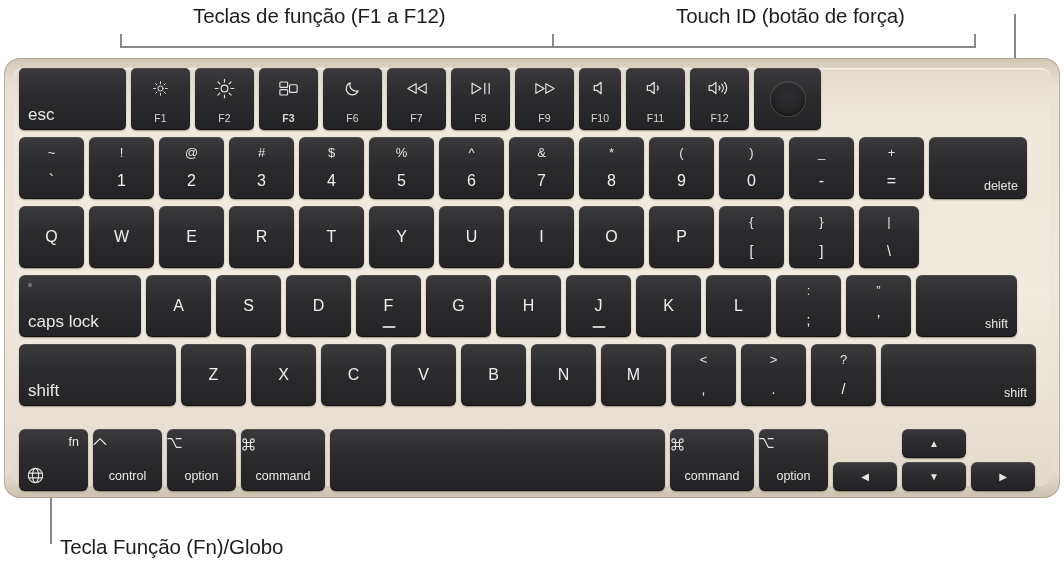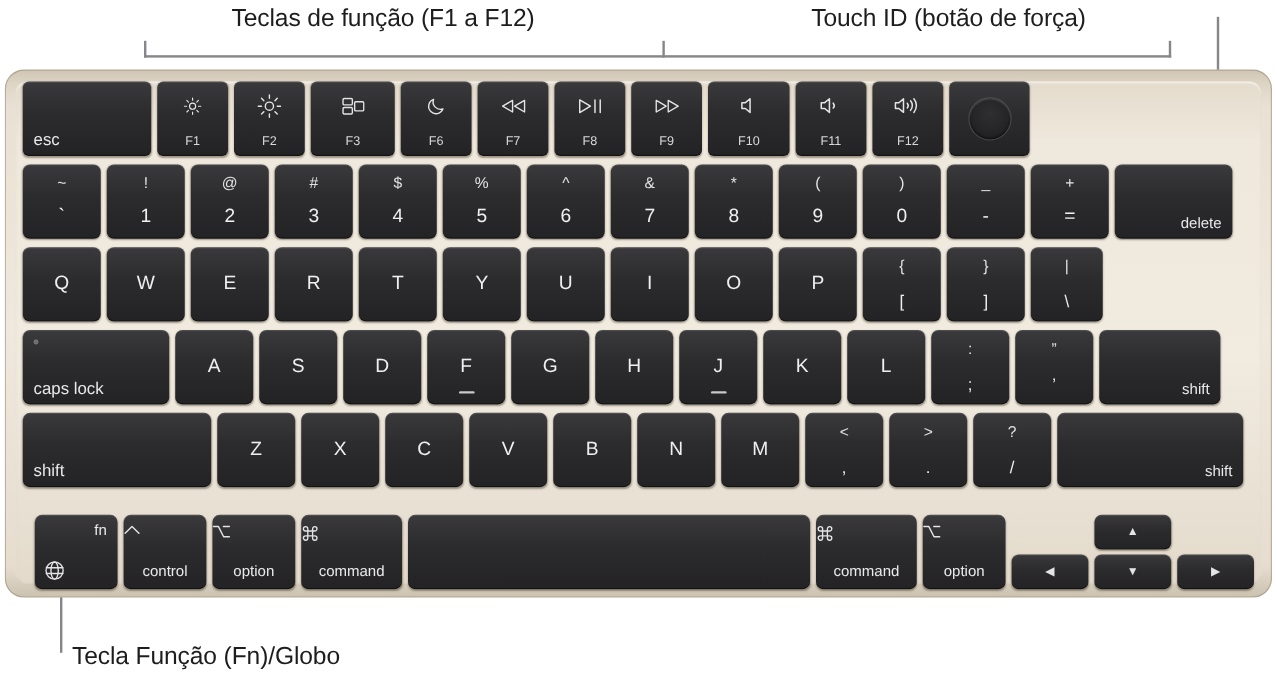--- a/index.html
+++ b/index.html
@@ -70,21 +70,21 @@
     background:linear-gradient(180deg,#3a3a3c 0%,#2c2c2e 42%,#232325 100%);
     box-shadow:
       0 1px 1.5px rgba(90,80,62,.55),
       inset 0 1px 0 rgba(255,255,255,.10),
       inset 0 -1px 0 rgba(0,0,0,.45);
     color:#e8e8ea;
     flex:0 0 auto;
     overflow:hidden;
   }
   .key.fnrow{ border-radius:5px; }
-  .bl{ position:absolute; left:9px; bottom:7px; font-size:14px; line-height:1; }
+  .bl{ position:absolute; left:9px; bottom:7px; font-size:17px; line-height:1; }
   .br{ position:absolute; right:9px; bottom:7px; font-size:12.5px; line-height:1; }
   .tr{ position:absolute; right:9px; top:7px; font-size:12.5px; line-height:1; }
 
   
   .fn-ico{
     position:absolute;left:0;right:0;top:10px;
     display:flex;align-items:center;justify-content:center;
     height:20px;
   }
   .fn-lbl{
@@ -193,21 +193,21 @@
           <div class="fn-ico">
             <svg width="21" height="21" viewBox="0 0 24 24">
               <circle class="gl" cx="12" cy="12" r="3.9"></circle>
               <g class="gl">
                 <path d="M12 1.4v3.1M12 19.5v3.1M1.4 12h3.1M19.5 12h3.1M4.5 4.5l2.2 2.2M17.3 17.3l2.2 2.2M19.5 4.5l-2.2 2.2M6.7 17.3l-2.2 2.2"></path>
               </g>
             </svg>
           </div>
           <span class="fn-lbl">F2</span>
         </div>
-        <div class="key fnrow" style="width: 70px;">
+        <div class="key fnrow" style="width: 59px; font-weight: bold;">
           <div class="fn-ico">
             <svg width="19" height="15" viewBox="0 0 22 17">
               <rect class="gl" x="1" y="1" width="9" height="6.2" rx="1.1"></rect>
               <rect class="gl" x="1" y="9.8" width="9" height="6.2" rx="1.1"></rect>
               <rect class="gl" x="12.2" y="4.2" width="8.8" height="8.8" rx="1.1"></rect>
             </svg>
           </div>
           <span class="fn-lbl">F3</span>
         </div>
         <div class="key fnrow" style="width: 59px;">
@@ -238,21 +238,21 @@
         </div>
         <div class="key fnrow" style="width: 59px;">
           <div class="fn-ico">
             <svg width="22" height="13" viewBox="0 0 26 14">
               <path class="gl" d="M2.2 1.3 12 7l-9.8 5.7V1.3Z"></path>
               <path class="gl" d="M14 1.3 23.8 7 14 12.7V1.3Z"></path>
             </svg>
           </div>
           <span class="fn-lbl">F9</span>
         </div>
-        <div class="key fnrow" style="width: 68px;">
+        <div class="key fnrow" style="width: 42px;">
           <div class="fn-ico">
             <svg width="15" height="14" viewBox="0 0 16 15">
               <path class="gl" d="M8.6 1.4 4.4 4.9H1.3v5.2h3.1l4.2 3.5V1.4Z"></path>
             </svg>
           </div>
           <span class="fn-lbl">F10</span>
         </div>
         <div class="key fnrow" style="width: 59px;">
           <div class="fn-ico">
             <svg width="19" height="14" viewBox="0 0 20 15">
@@ -463,21 +463,21 @@
         </div>
         <div class="key" style="width: 65px;">
           <span class="dual-top">?</span>
           <span class="dual-bot sm">/</span>
         </div>
         <div class="key" style="width: 155px;">
           <span class="br">shift</span>
         </div>
       </div>
 
-  <div class="row" id="row-mod" style="top:345px;height:62px;padding:16px 6px;gap:5px;justify-content:flex-end;">
+  <div class="row" id="row-mod" style="top:345px;height:62px;padding:16px 6px;gap:5px;">
         <div class="key" style="width: 69px;">
           <span class="tr">fn</span>
           <div style="position: absolute; left: 8px; bottom: 7px;">
             <svg width="17" height="17" viewBox="0 0 20 20">
               <circle class="gl" cx="10" cy="10" r="8.4"></circle>
               <ellipse class="gl" cx="10" cy="10" rx="3.6" ry="8.4"></ellipse>
               <path class="gl" d="M1.9 7.2h16.2M1.9 12.8h16.2"></path>
             </svg>
           </div>
         </div>

